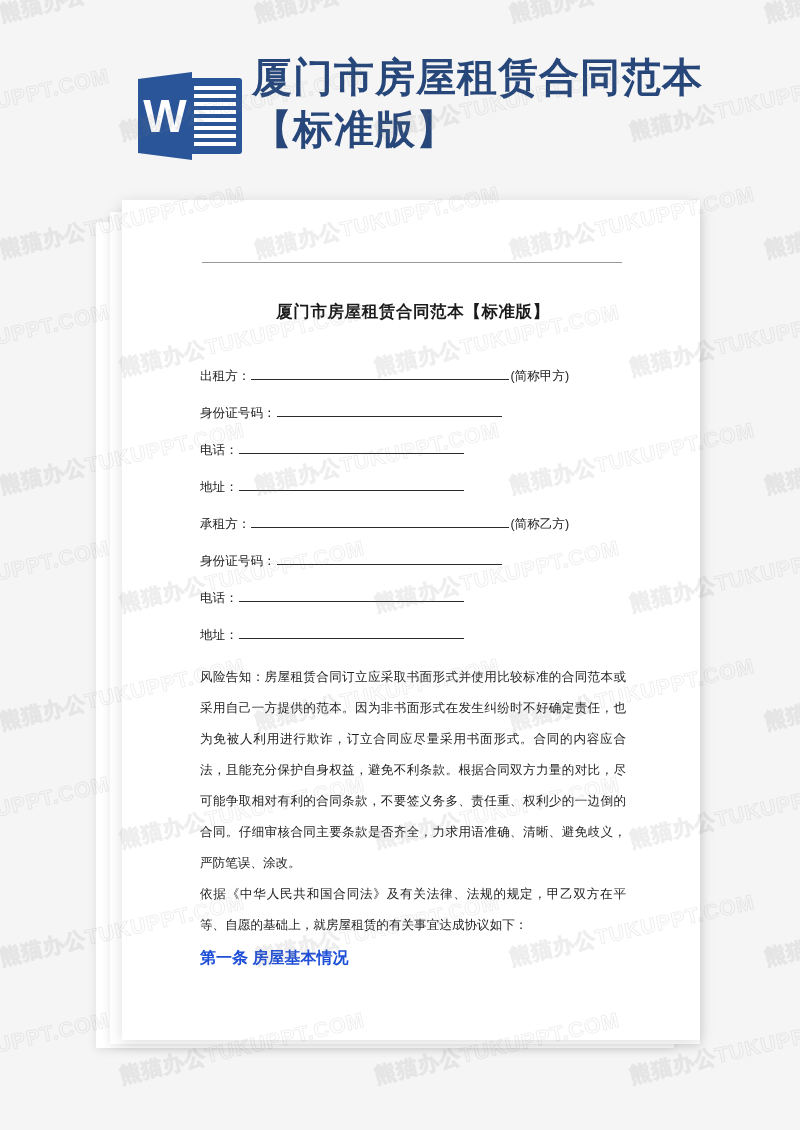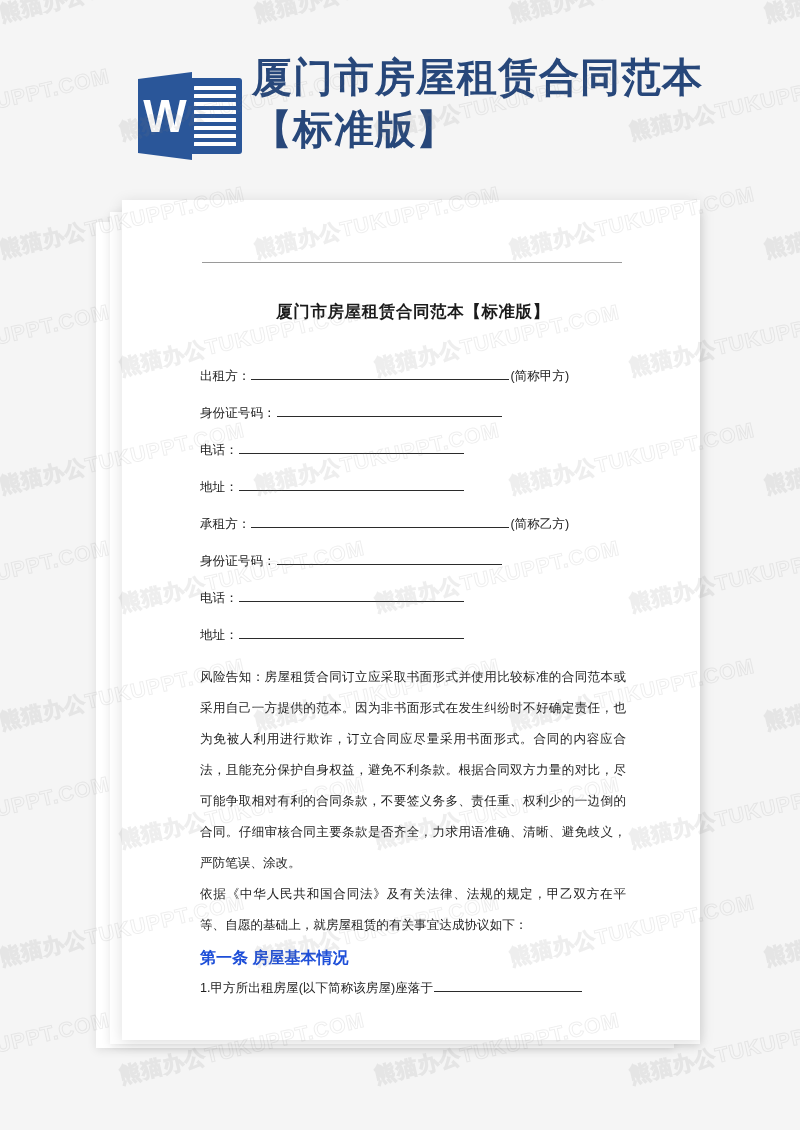--- a/index.html
+++ b/index.html
@@ -328,23 +328,20 @@
         <span class="field-label">地址：</span>
         <span class="field-blank blank-short"></span>
       </div>
 
       <p class="para" id="risk-para">风险告知：房屋租赁合同订立应采取书面形式并使用比较标准的合同范本或采用自己一方提供的范本。因为非书面形式在发生纠纷时不好确定责任，也为免被人利用进行欺诈，订立合同应尽量采用书面形式。合同的内容应合法，且能充分保护自身权益，避免不利条款。根据合同双方力量的对比，尽可能争取相对有利的合同条款，不要签义务多、责任重、权利少的一边倒的合同。仔细审核合同主要条款是否齐全，力求用语准确、清晰、避免歧义，严防笔误、涂改。</p>
 
       <p class="para" id="basis-para">依据《中华人民共和国合同法》及有关法律、法规的规定，甲乙双方在平等、自愿的基础上，就房屋租赁的有关事宜达成协议如下：</p>
 
       <div class="clause-head">第一条  房屋基本情况</div>
 
-      <div class="clause-item">
-        <span>1.甲方所出租房屋(以下简称该房屋)座落于</span><span class="field-blank"></span>
-      </div>
 
     </div>
 
   </div>
 </div>
 
 <div id="header">
   <div id="word-icon">
     <div class="wi-doc"></div>
     <div class="wi-lines">

